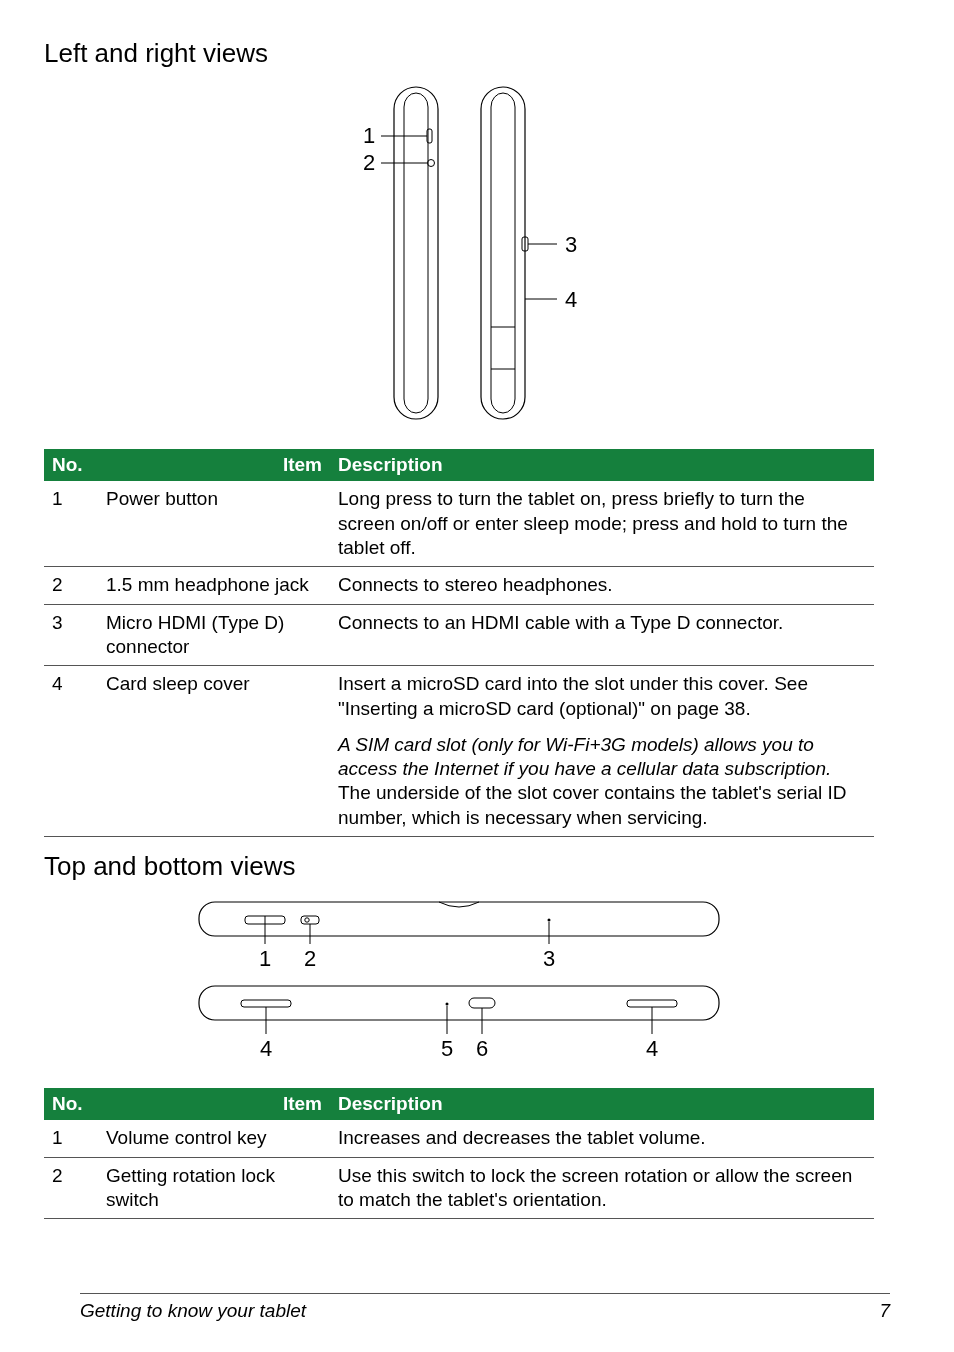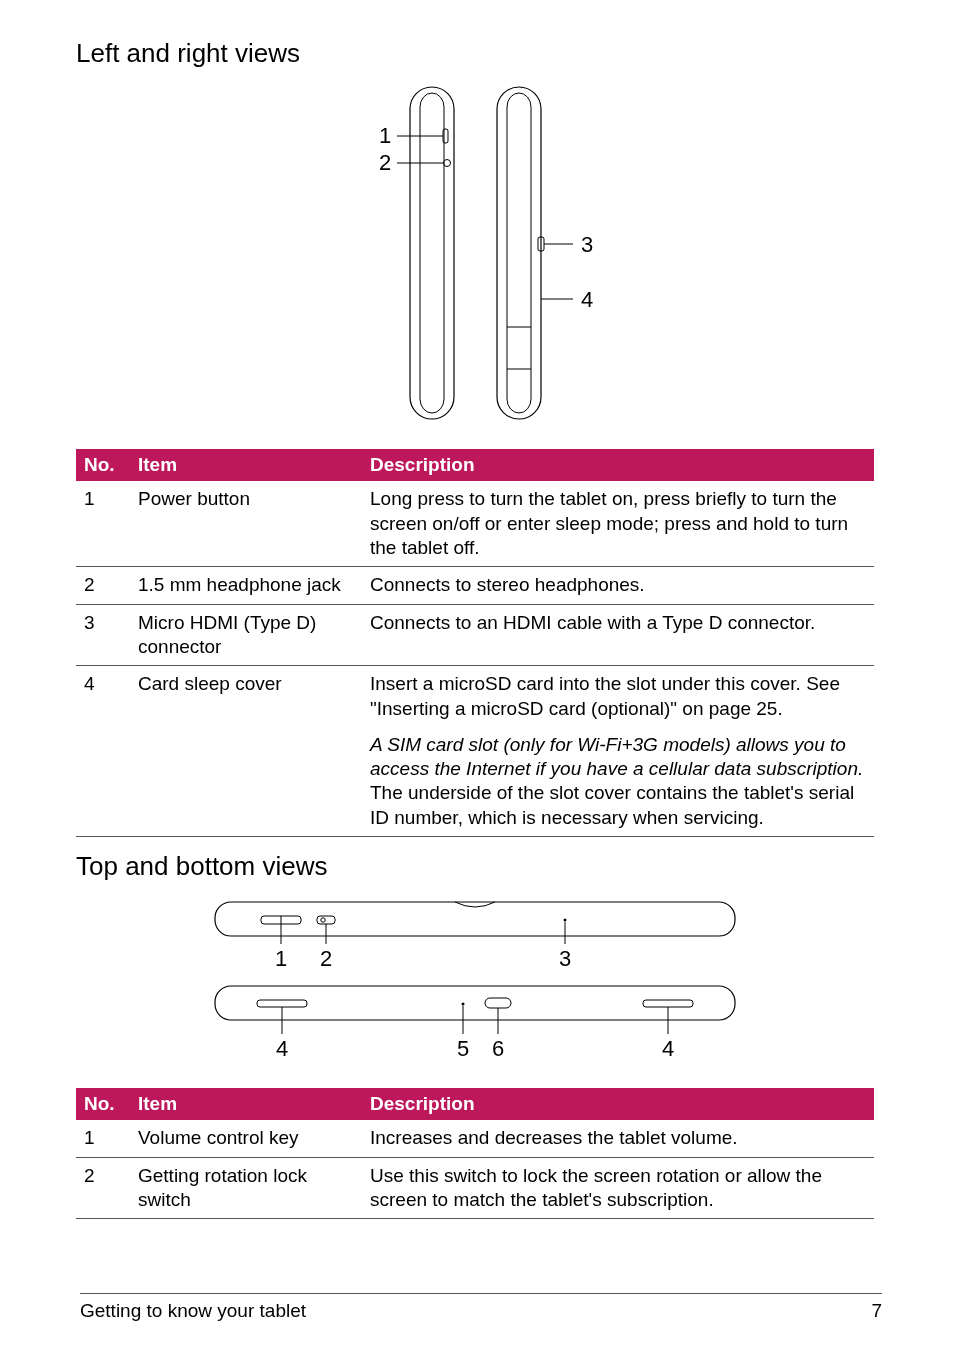--- a/index.html
+++ b/index.html
@@ -1,28 +1,28 @@
 <!DOCTYPE html>
 <html><head>
 <meta charset="utf-8">
 <style>
   * { box-sizing: border-box; margin: 0; padding: 0; }
   html, body { width: 954px; height: 1352px; background: #fff; font-family: Arial, Helvetica, sans-serif; color: #000; }
-  .page { padding: 30px 80px 0 76px; position: relative; height: 1352px; }
+  .page { padding: 30px 80px 0 44px; position: relative; height: 1352px; }
   h2 { font-size: 26px; font-weight: normal; margin: 8px 0 12px 0; }
   .diagram-wrap { text-align: center; margin: 0 0 20px 0; }
   .diagram-wrap svg { display: inline-block; }
   table { width: 100%; border-collapse: collapse; font-size: 19px; line-height: 1.28; }
-  thead th { background: #be185d; color: #fff; text-align: left; font-weight: bold; padding: 4px 8px; }
+  thead th { background: #15803d; color: #fff; text-align: left; font-weight: bold; padding: 4px 8px; }
   tbody td { vertical-align: top; padding: 6px 8px; border-bottom: 1px solid #555; }
   tbody tr.noborder td { border-bottom: none; }
   .col-no { width: 54px; }
-  .col-item { width: 232px; }
+  .col-item { width: 232px; text-align: right; }
   .italic { font-style: italic; }
-  .footer { position: absolute; left: 80px; right: 72px; bottom: 30px; border-top: 1px solid #555; padding-top: 6px; font-size: 19px; display: flex; justify-content: space-between; }
+  .footer { position: absolute; left: 80px; right: 64px; bottom: 30px; border-top: 1px solid #555; padding-top: 6px; font-size: 19px; display: flex; justify-content: space-between; font-style: italic; }
 </style>
 </head>
 <body>
 
 <div class="page">
 
   <h2>Left and right views</h2>
 
   <div class="diagram-wrap">
     <svg width="300" height="344" viewBox="0 0 300 344">
@@ -74,21 +74,21 @@
         <td>Connects to stereo headphones.</td>
       </tr>
       <tr>
         <td>3</td>
         <td>Micro HDMI (Type D) connector</td>
         <td>Connects to an HDMI cable with a Type D connector.</td>
       </tr>
       <tr class="noborder">
         <td>4</td>
         <td>Card sleep cover</td>
-        <td>Insert a microSD card into the slot under this cover. See "Inserting a microSD card (optional)" on page 25.</td>
+        <td>Insert a microSD card into the slot under this cover. See "Inserting a microSD card (optional)" on page 38.</td>
       </tr>
       <tr>
         <td></td>
         <td></td>
         <td><span class="italic">A SIM card slot (only for Wi-Fi+3G models) allows you to access the Internet if you have a cellular data subscription.</span><span> The underside of the slot cover contains the tablet's serial ID number, which is necessary when servicing.</span></td>
       </tr>
     </tbody>
   </table>
 
   <h2 style="margin-top:14px;">Top and bottom views</h2>
@@ -144,21 +144,21 @@
     </thead>
     <tbody>
       <tr>
         <td>1</td>
         <td>Volume control key</td>
         <td>Increases and decreases the tablet volume.</td>
       </tr>
       <tr>
         <td>2</td>
         <td>Getting rotation lock switch</td>
-        <td>Use this switch to lock the screen rotation or allow the screen to match the tablet's subscription.</td>
+        <td>Use this switch to lock the screen rotation or allow the screen to match the tablet's orientation.</td>
       </tr>
     </tbody>
   </table>
 
   <div class="footer">
     <span>Getting to know your tablet</span>
     <span>7</span>
   </div>
 
 </div>

